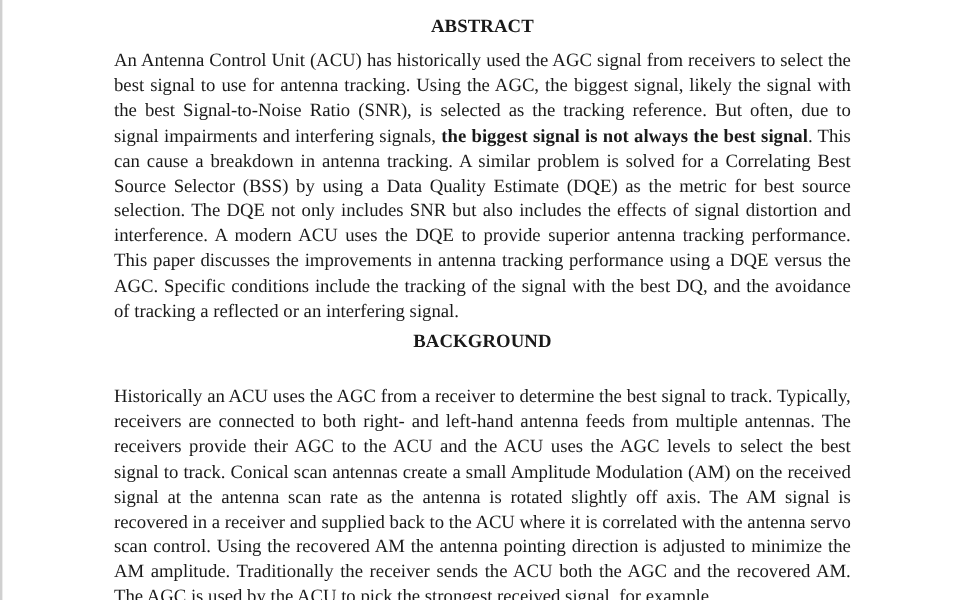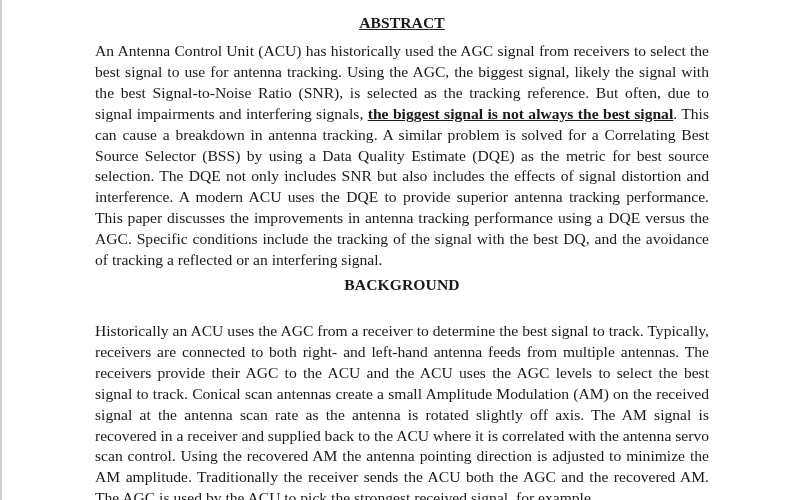--- a/index.html
+++ b/index.html
@@ -17,25 +17,25 @@
     font-size: 15.6px;
   }
   .heading {
     text-align: center; font-weight: bold; margin: 0;
     font-size: 15.6px; letter-spacing: 0.1px;
   }
   .para {
     text-align: justify; margin: 0;
     line-height: 20.9px;
   }
-  #h-abstract { position: absolute; top: 14px; left: 0; width: 614px; text-decoration: underline; }
+  #h-abstract { position: absolute; top: 14px; left: 0; width: 614px; }
   #p-abstract { position: absolute; top: 41px; left: 0; width: 614px; }
   #h-background { position: absolute; top: 276px; left: 0; width: 614px; }
   #p-background { position: absolute; top: 321px; left: 0; width: 614px; }
-  b { font-weight: bold; text-decoration: underline; }
+  b { font-weight: bold; }
 </style>
 </head>
 <body>
 
 <div class="left-rule"></div>
 
 <div class="page">
   <h2 id="h-abstract" class="heading">ABSTRACT</h2>
   <p id="p-abstract" class="para"><span>An Antenna Control Unit (ACU) has historically used the AGC signal from receivers to select the best signal to use for antenna tracking. Using the AGC, the biggest signal, likely the signal with the best Signal-to-Noise Ratio (SNR), is selected as the tracking reference. But often, due to signal impairments and interfering signals, </span><b>the biggest signal is not always the best signal</b><span>. This can cause a breakdown in antenna tracking. A similar problem is solved for a Correlating Best Source Selector (BSS) by using a Data Quality Estimate (DQE) as the metric for best source selection. The DQE not only includes SNR but also includes the effects of signal distortion and interference. A modern ACU uses the DQE to provide superior antenna tracking performance. This paper discusses the improvements in antenna tracking performance using a DQE versus the AGC. Specific conditions include the tracking of the signal with the best DQ, and the avoidance of tracking a reflected or an interfering signal.</span></p>
 

